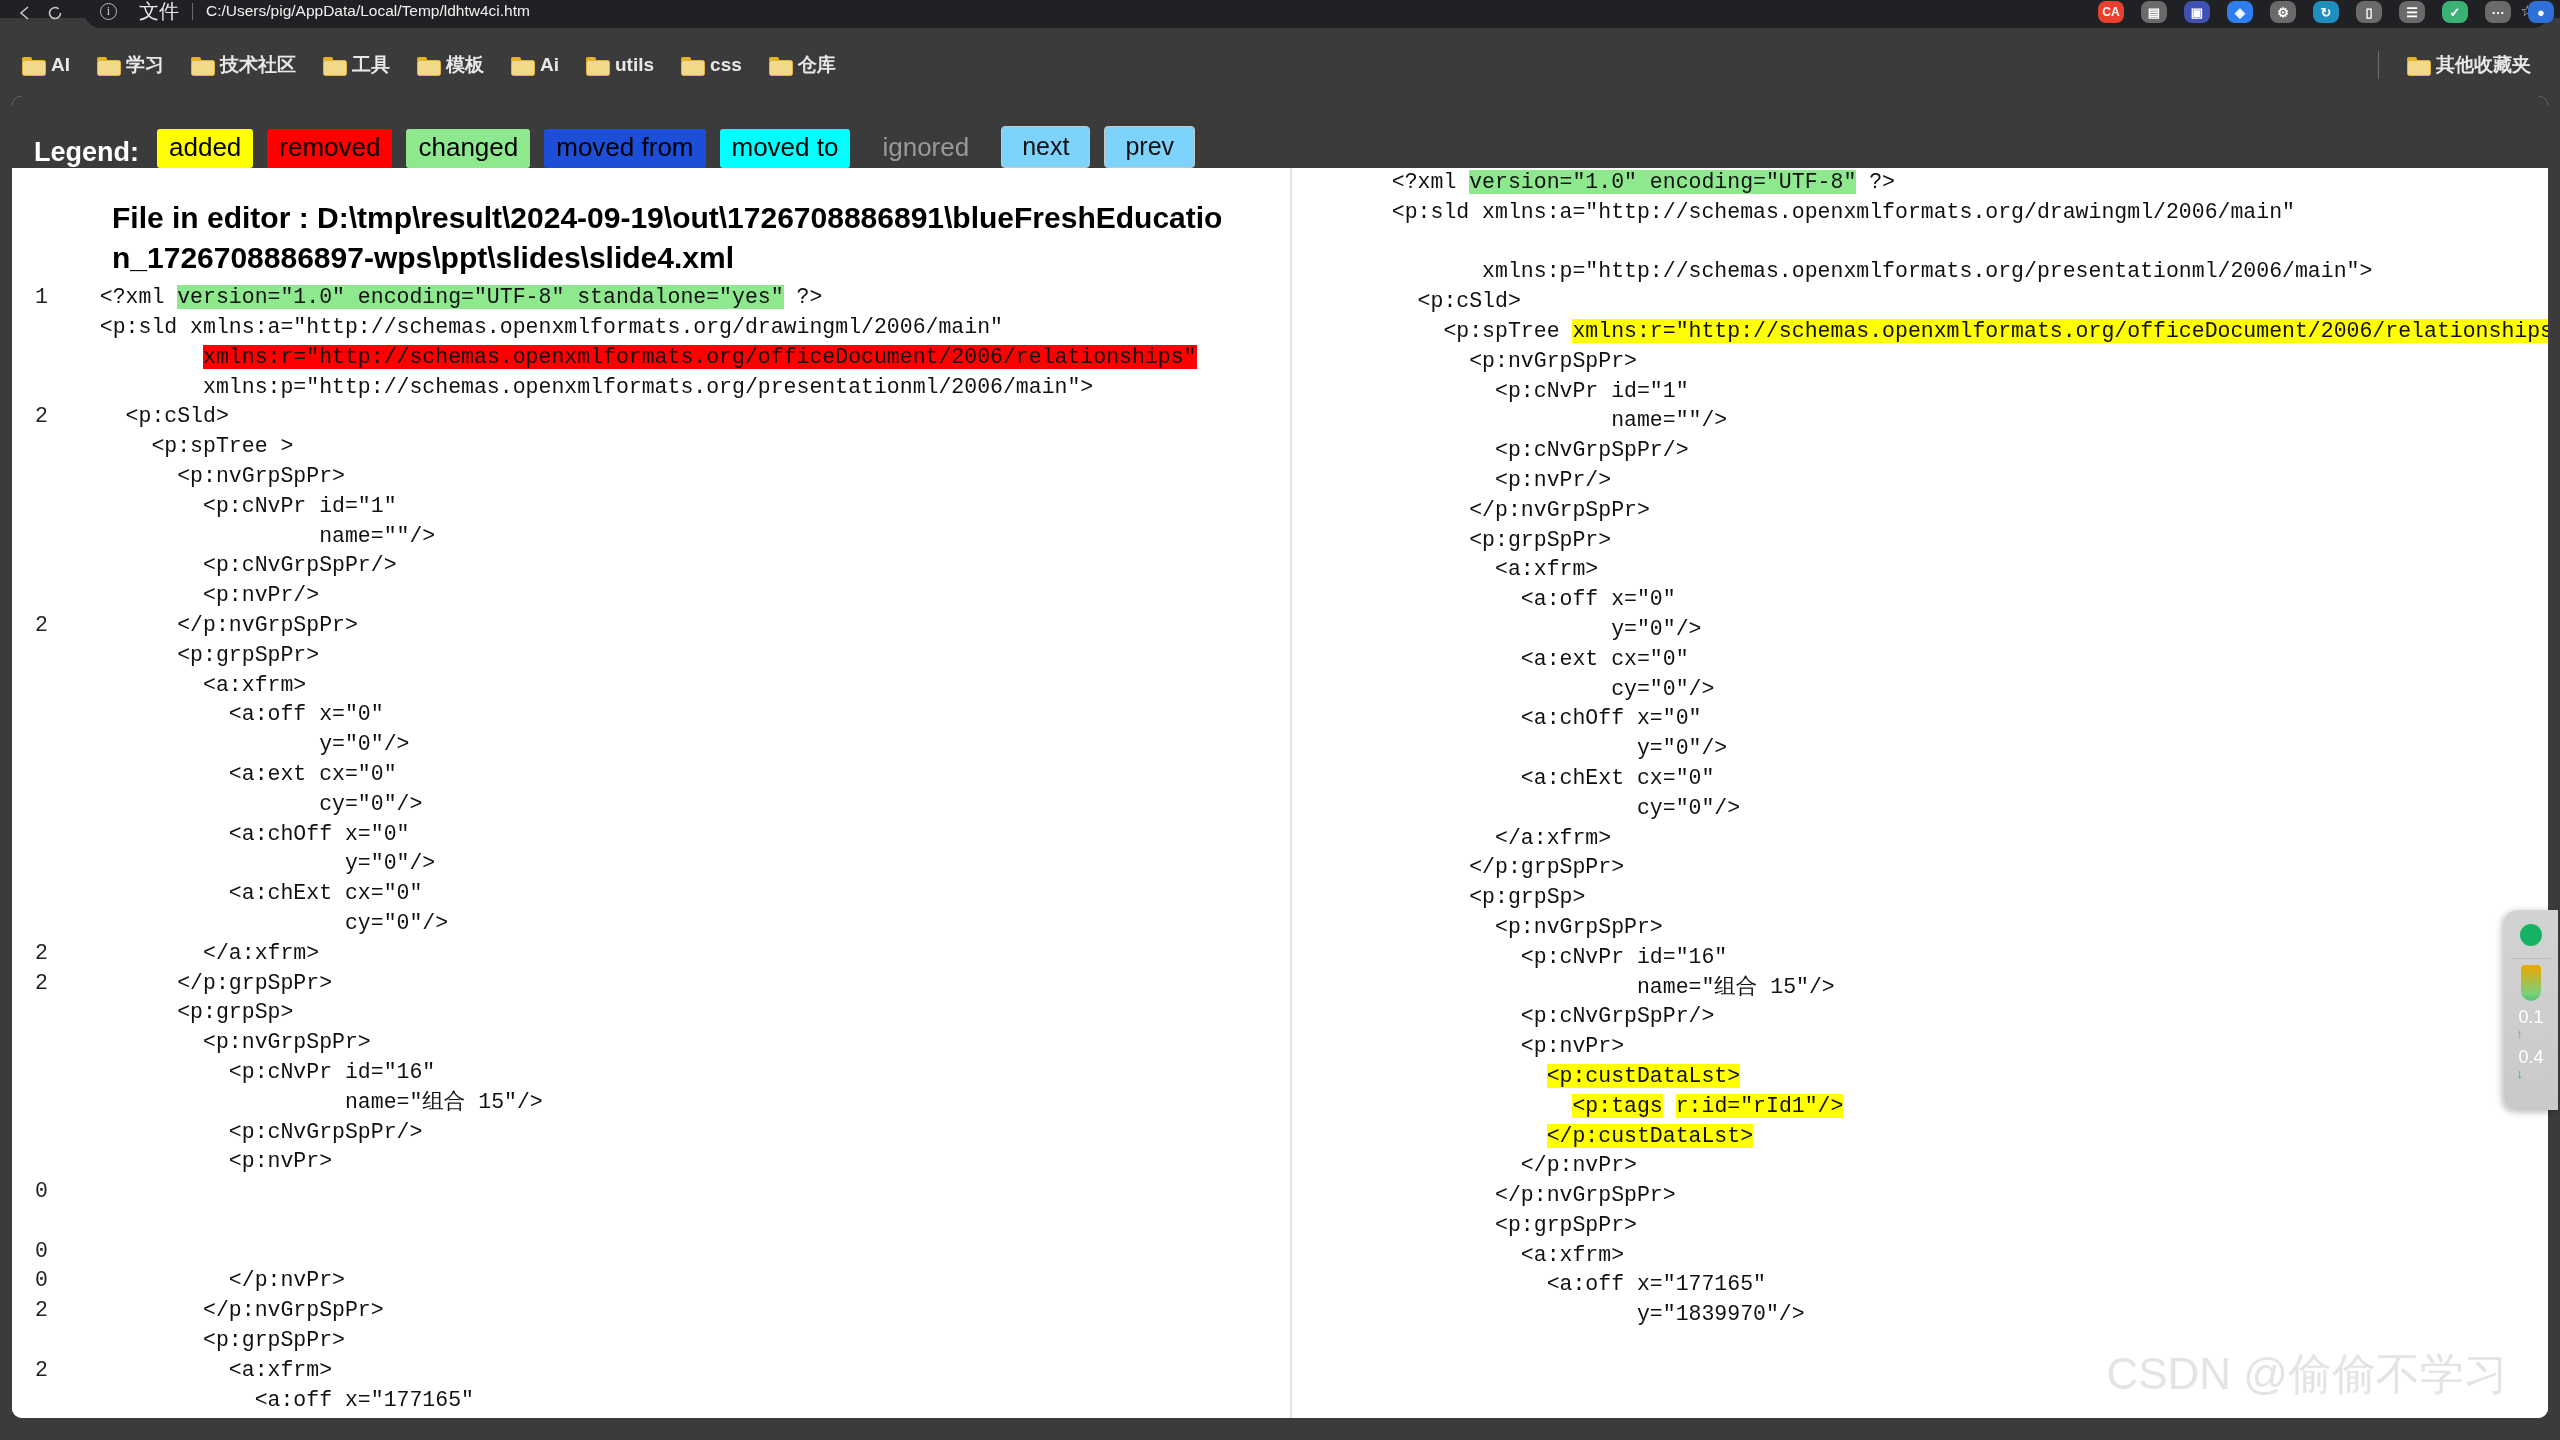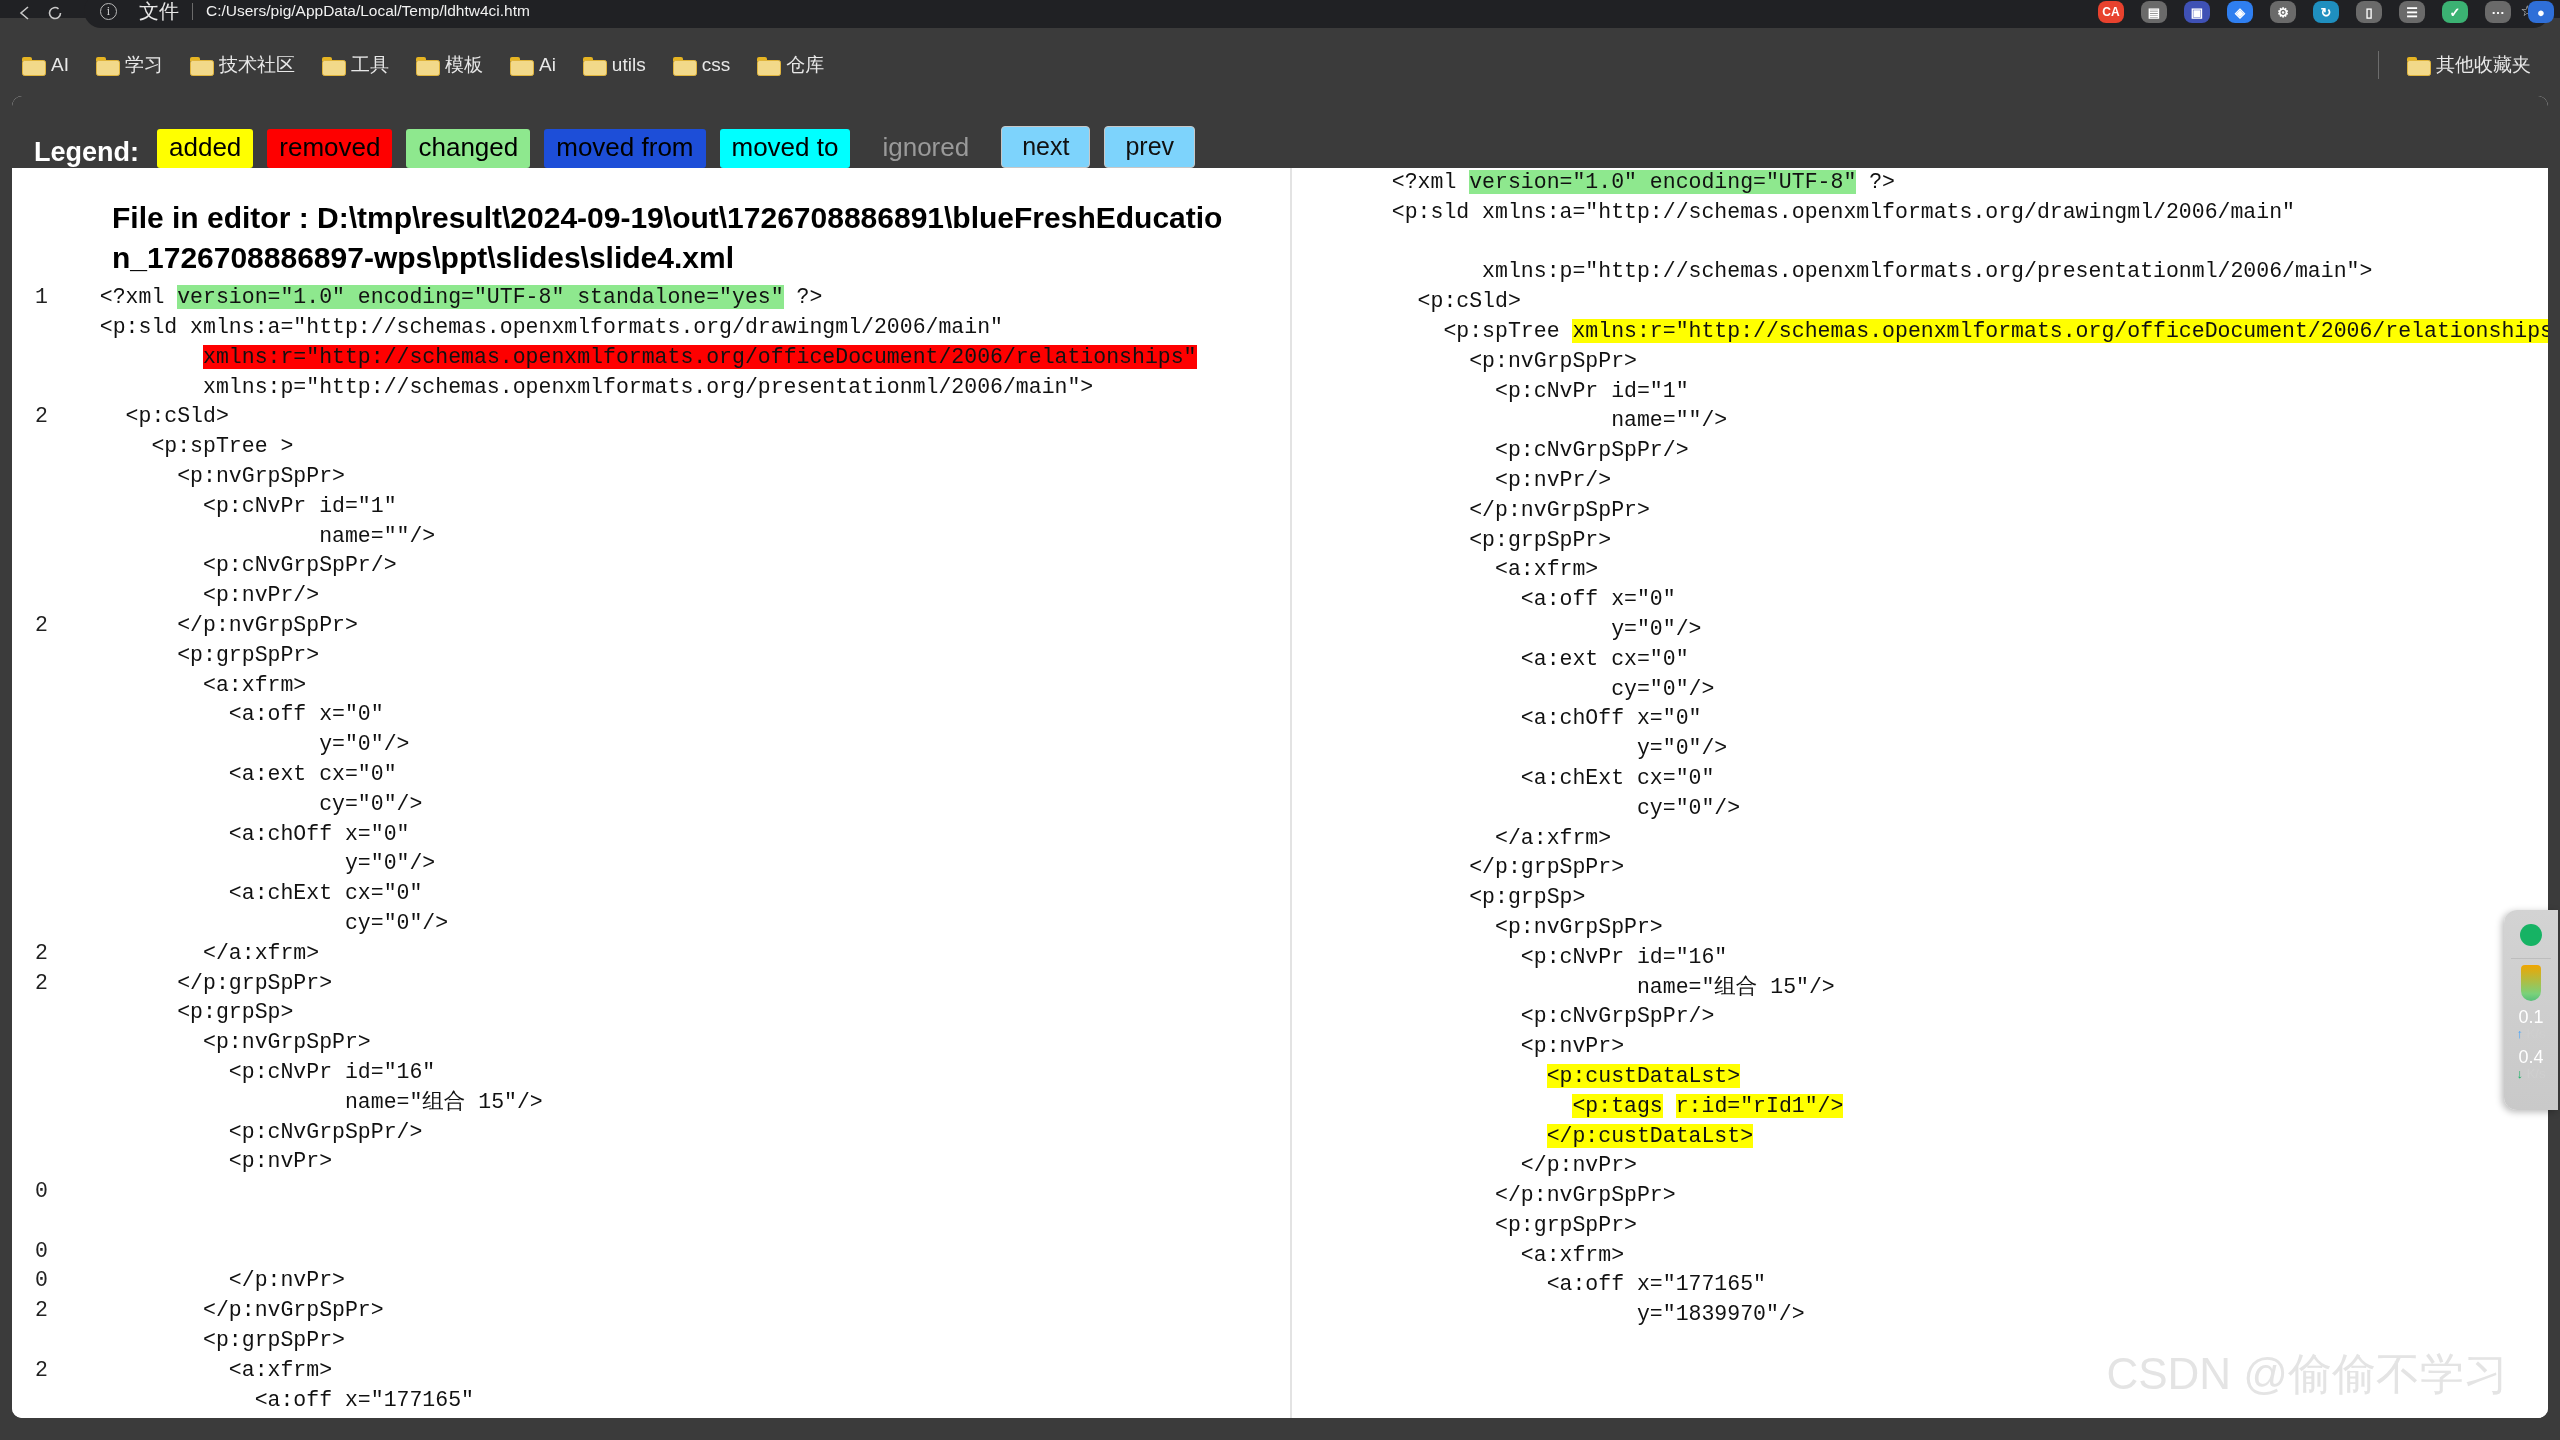--- a/index.html
+++ b/index.html
@@ -101,20 +101,21 @@
     display: flex; align-items: center;
     padding: 0 12px;
     background: #3b3b3b;
   }
   .bookmark {
     display: flex; align-items: center; gap: 7px;
     padding: 4px 10px; border-radius: 5px;
     color: #e8e8e8; font-size: 19px;
     white-space: nowrap;
     margin-right: 7px;
+    font-weight: bold;
   }
   .folder-ico {
     width: 22px; height: 18px; position: relative; flex: 0 0 auto;
   }
   .folder-ico::before {
     content: ""; position: absolute; left: 0; top: 1px;
     width: 10px; height: 4px; border-radius: 2px 2px 0 0;
     background: #e6b422;
   }
   .folder-ico::after {

